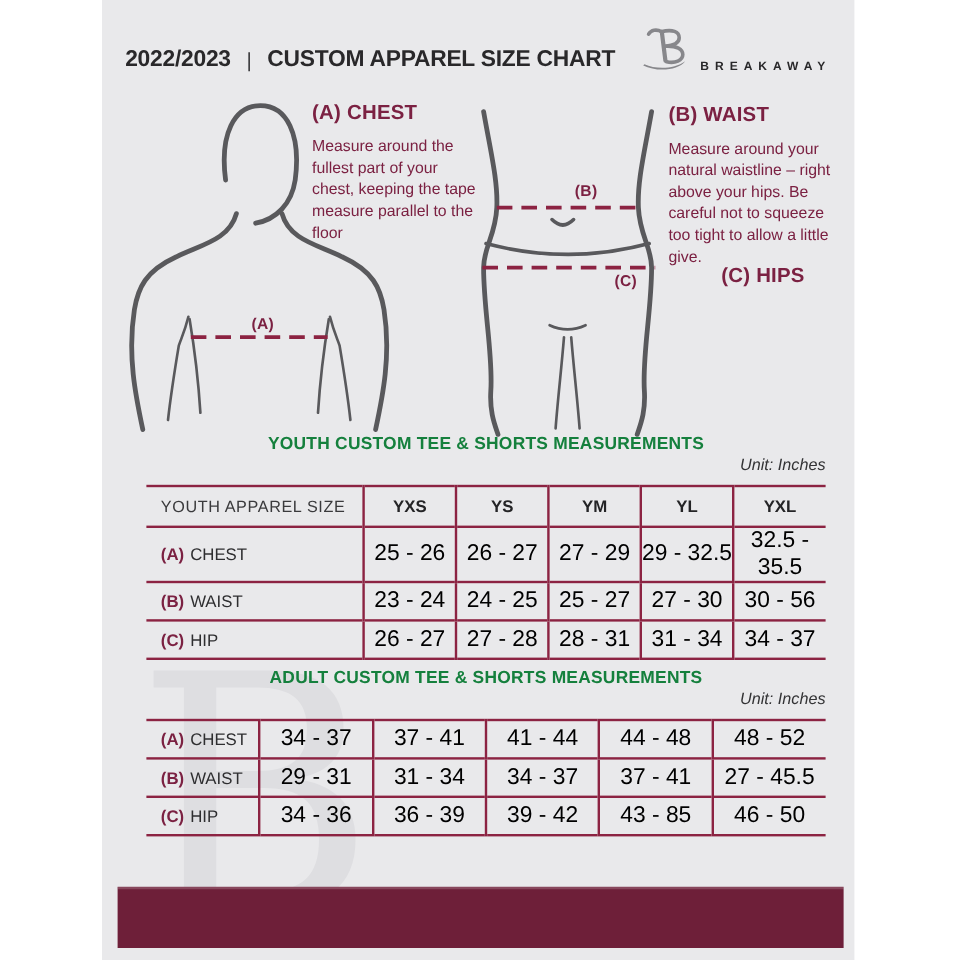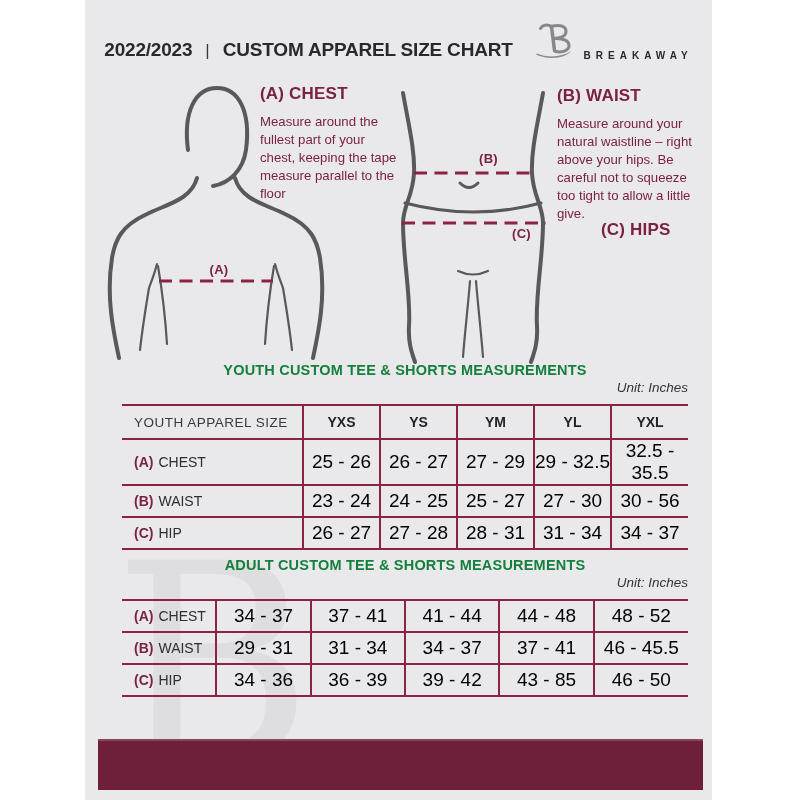--- a/index.html
+++ b/index.html
@@ -193,21 +193,21 @@
               <td class="val">41 - 44</td>
               <td class="val">44 - 48</td>
               <td class="val">48 - 52</td>
             </tr>
             <tr>
               <td class="lbl"><span class="pfx">(B)</span><span>WAIST</span></td>
               <td class="val">29 - 31</td>
               <td class="val">31 - 34</td>
               <td class="val">34 - 37</td>
               <td class="val">37 - 41</td>
-              <td class="val">46 - 45.5</td>
+              <td class="val">27 - 45.5</td>
             </tr>
             <tr>
               <td class="lbl"><span class="pfx">(C)</span><span>HIP</span></td>
               <td class="val">34 - 36</td>
               <td class="val">36 - 39</td>
               <td class="val">39 - 42</td>
               <td class="val">43 - 85</td>
               <td class="val">46 - 50</td>
             </tr>
           </tbody>

